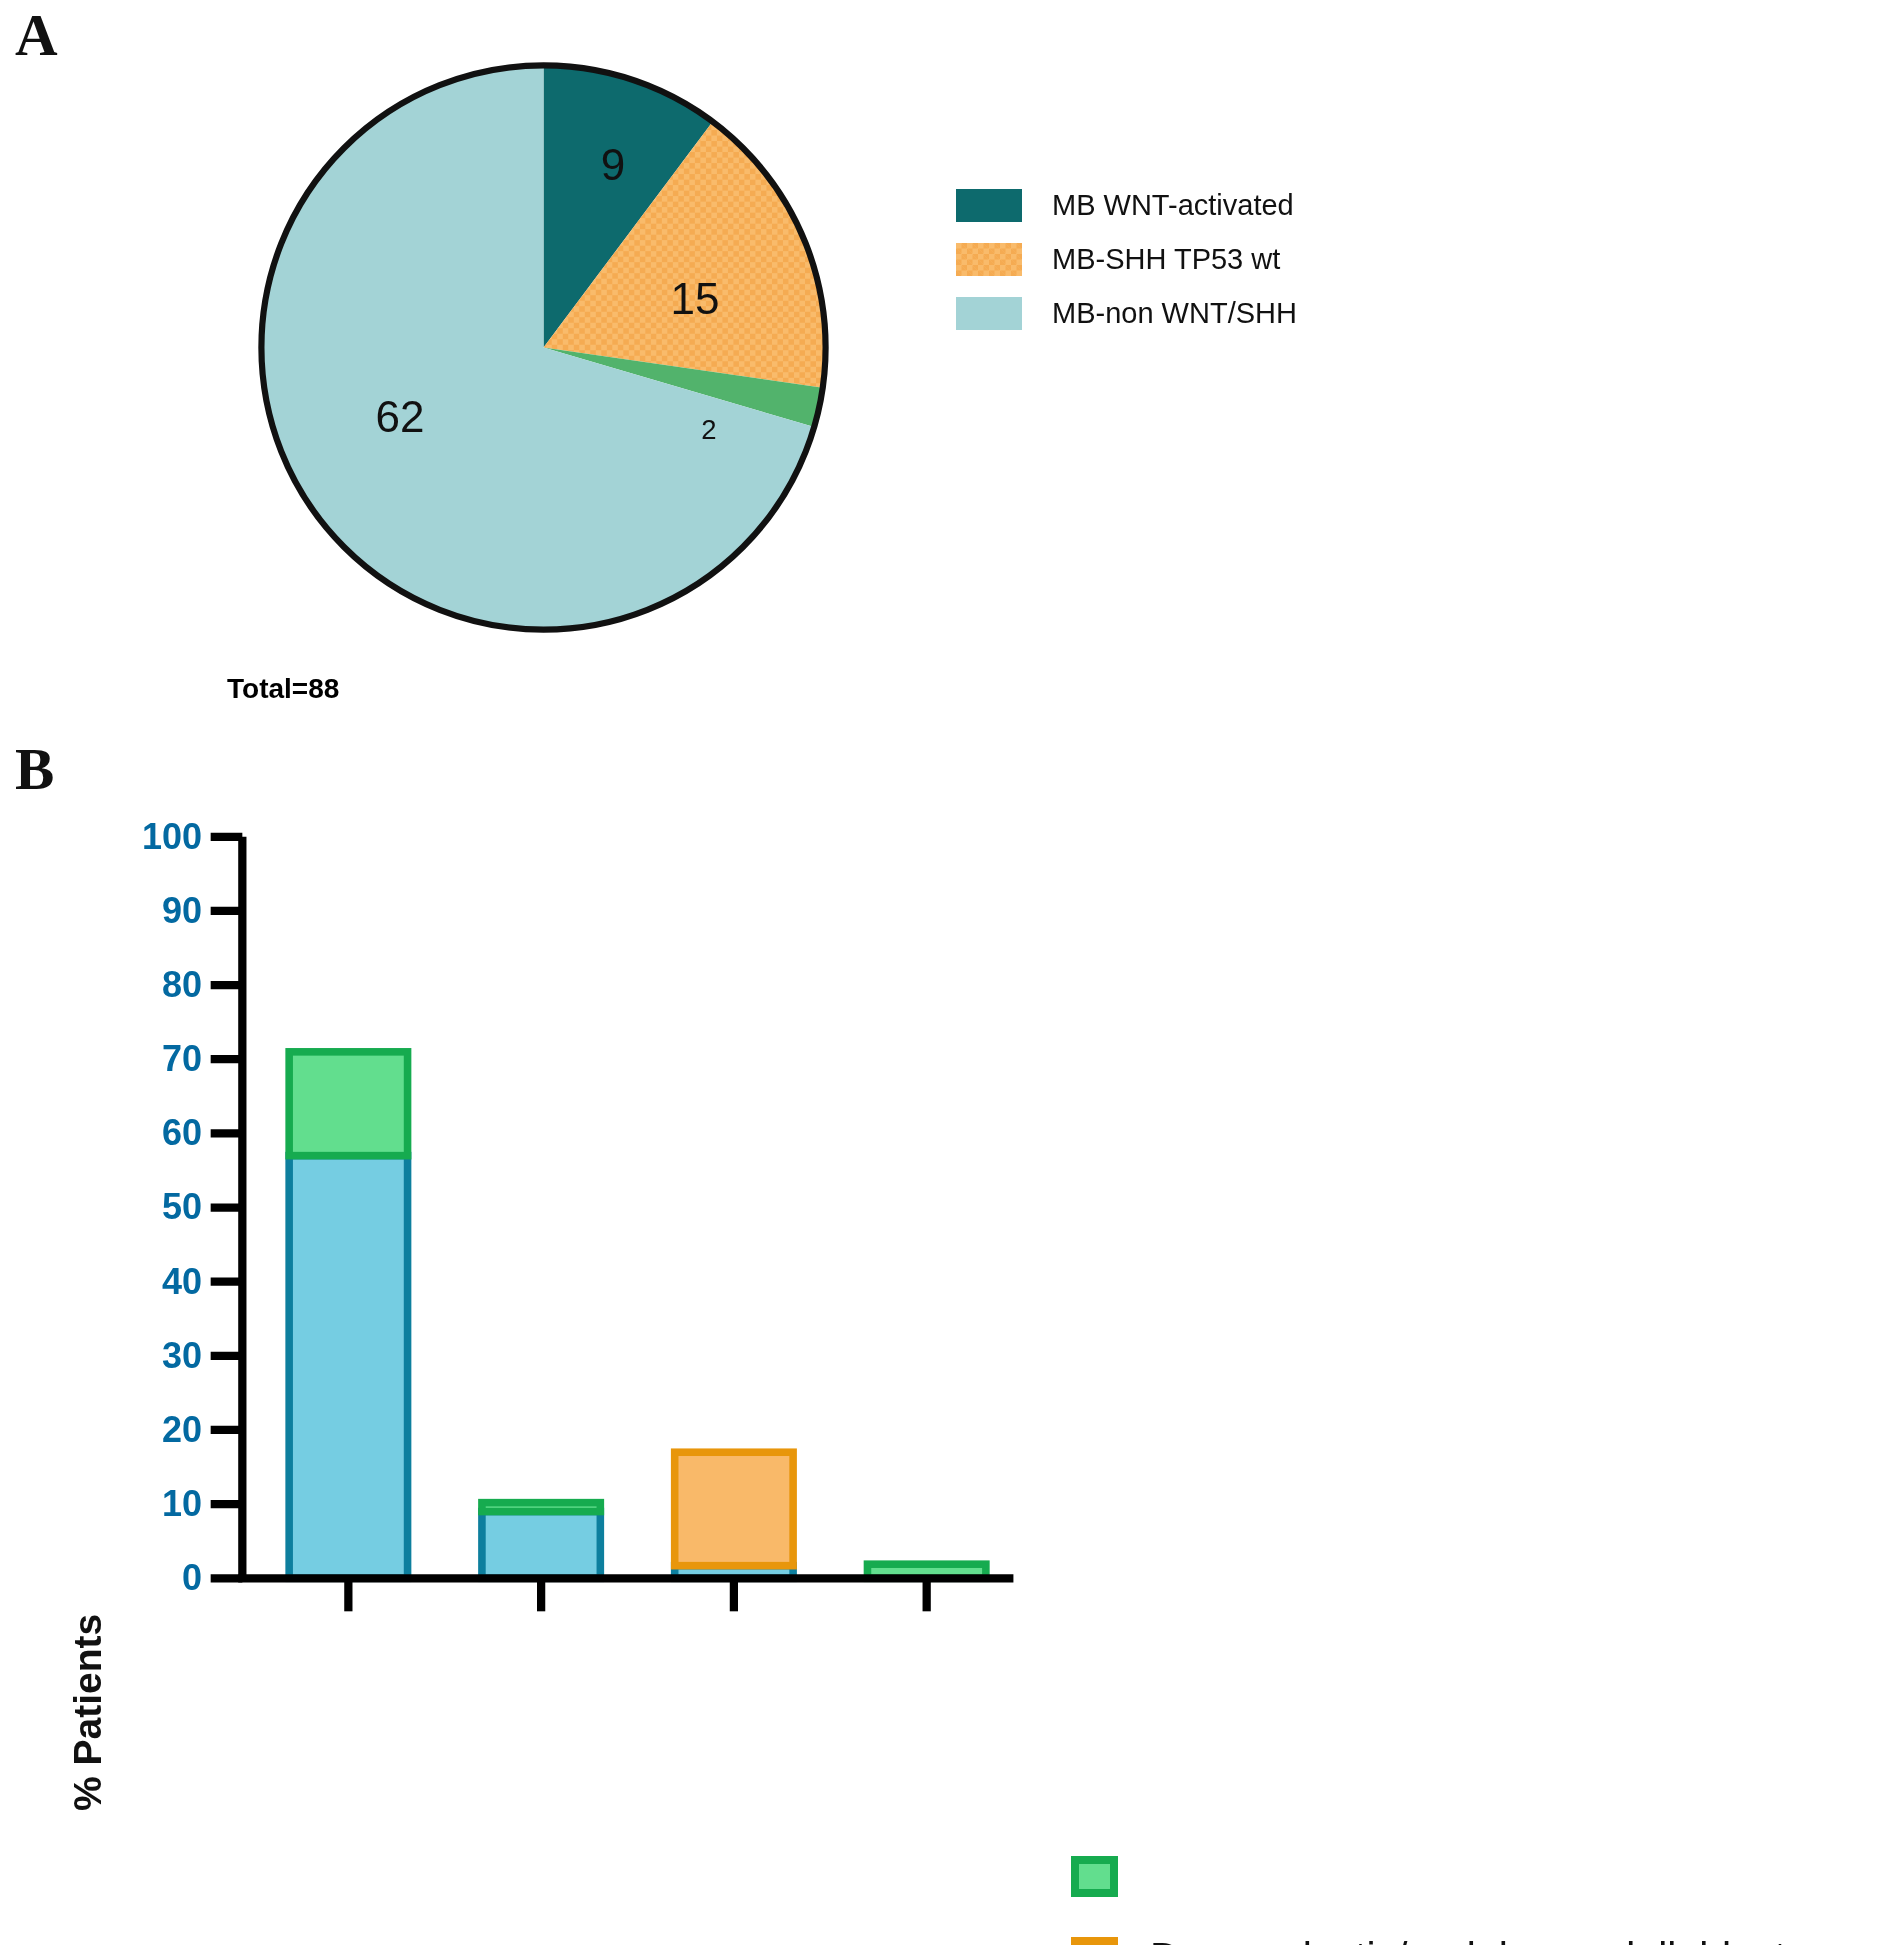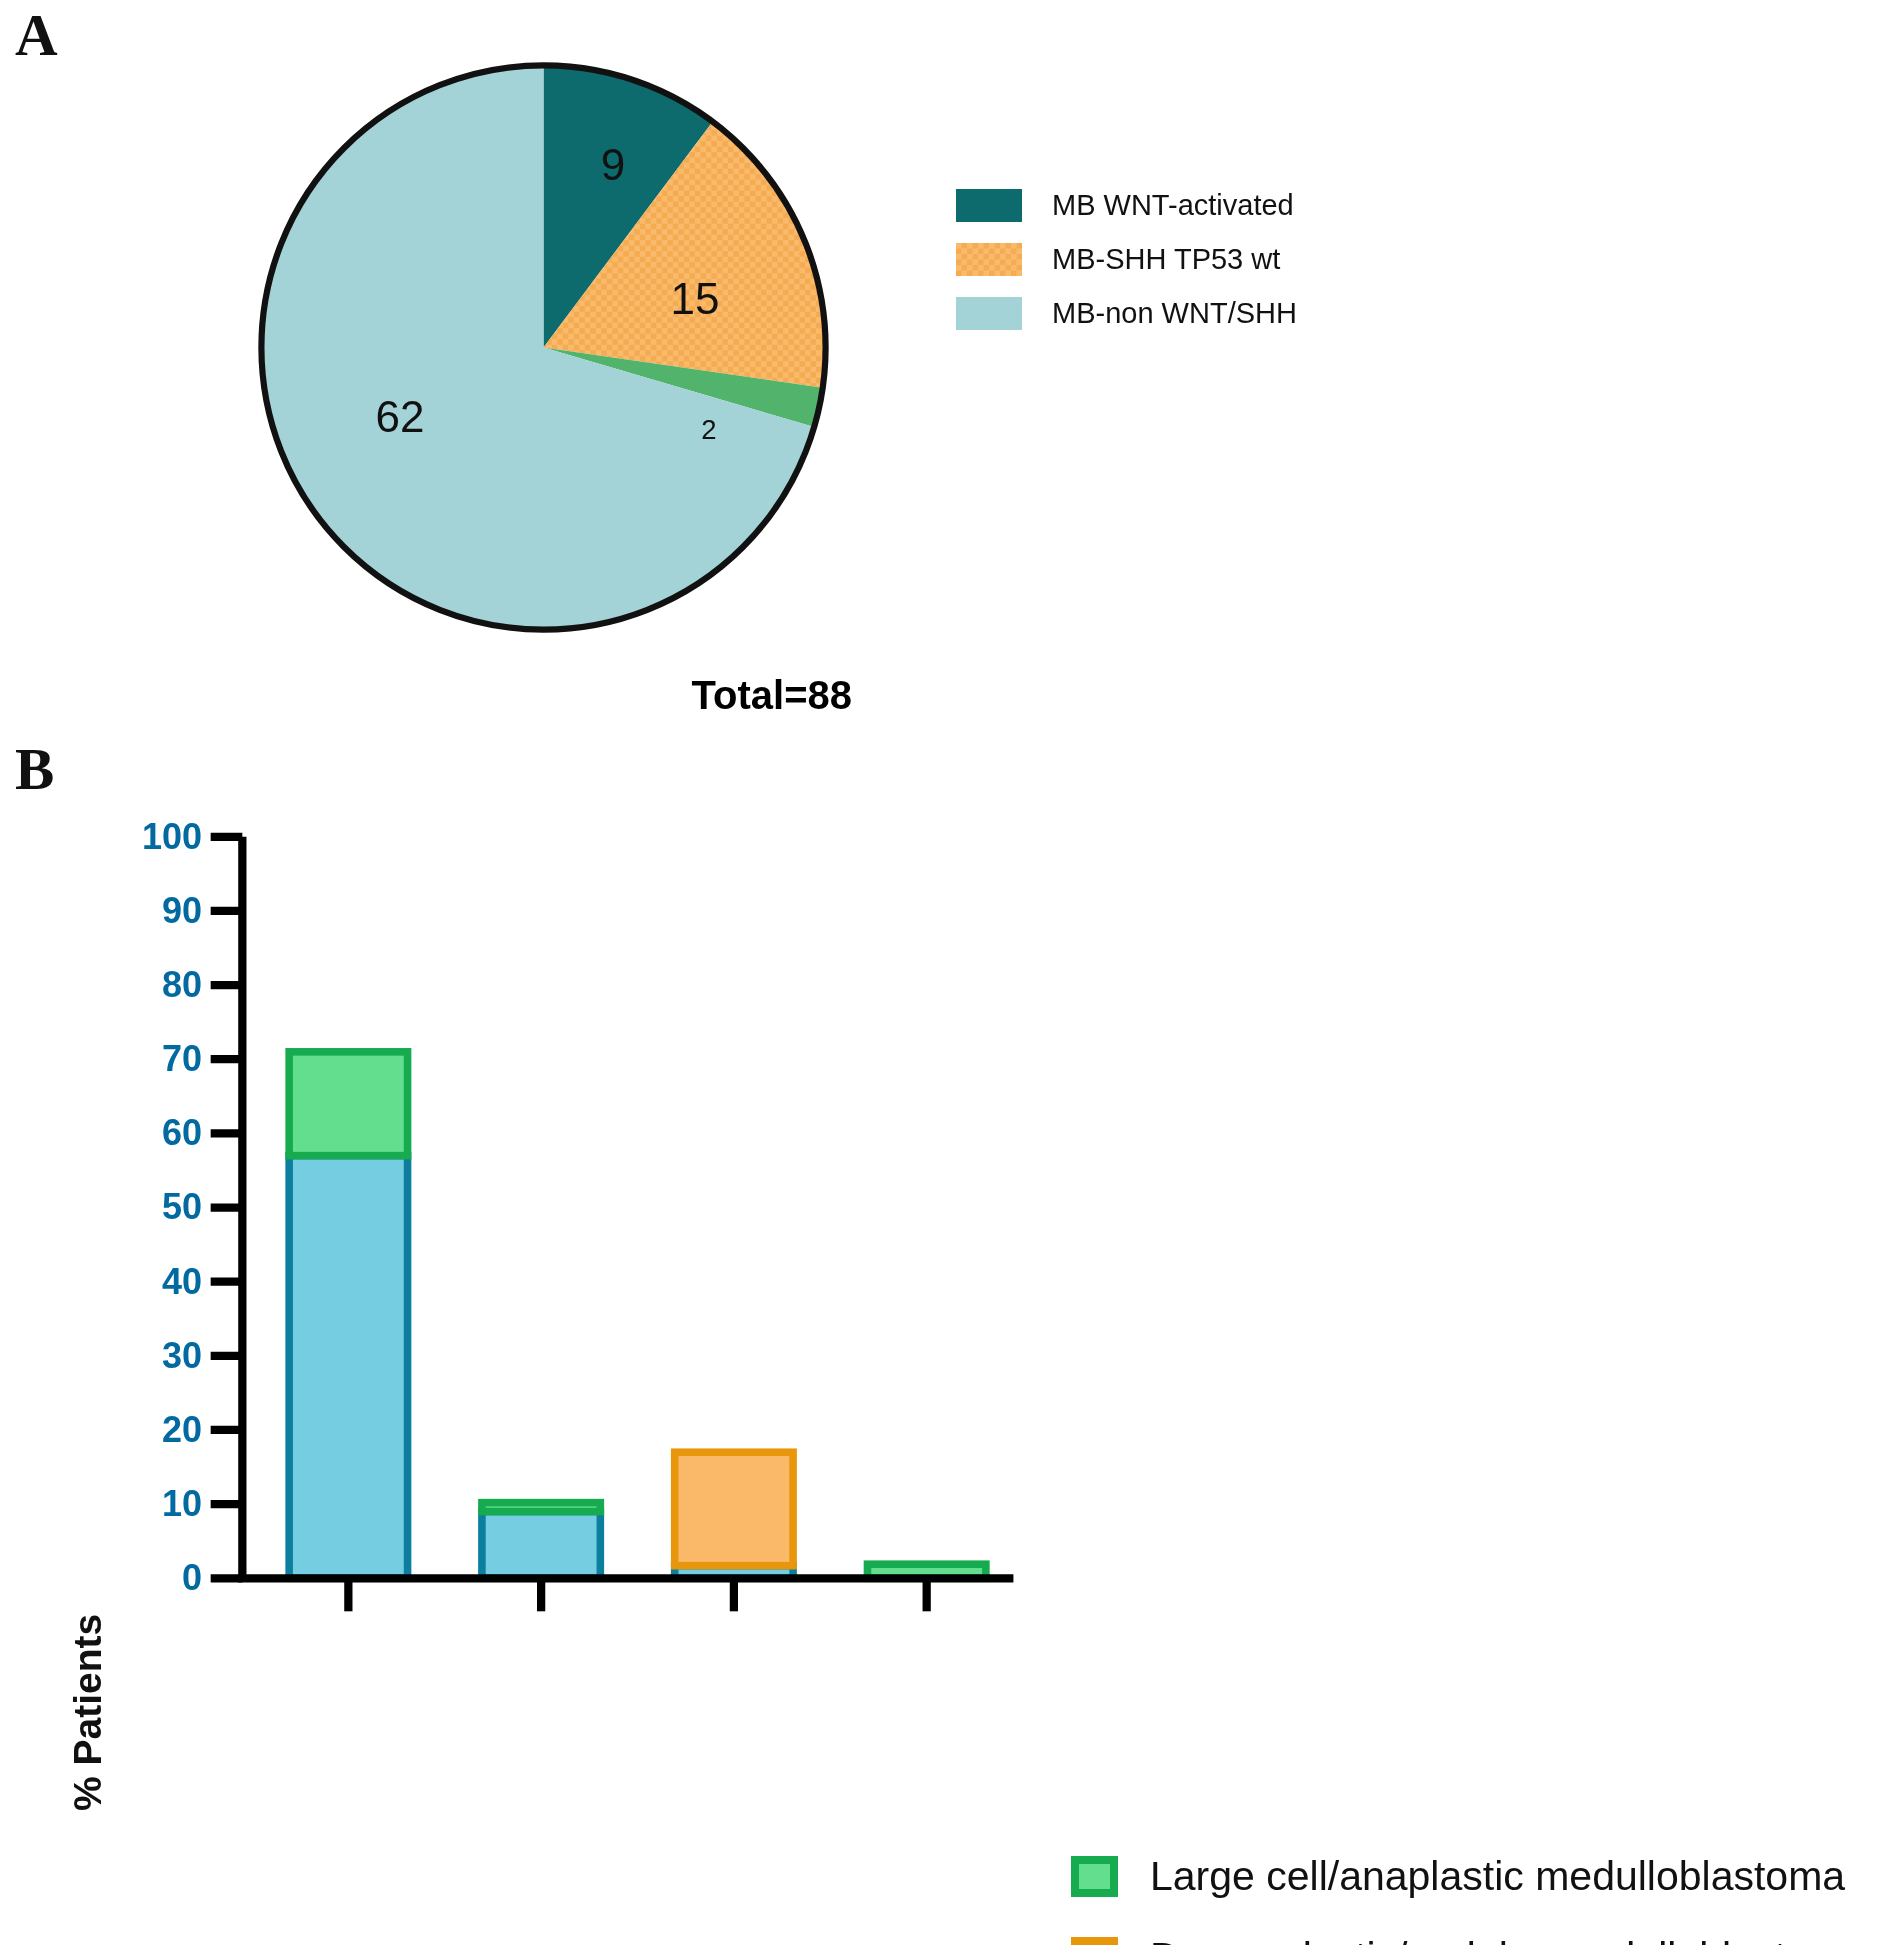--- a/index.html
+++ b/index.html
@@ -19,22 +19,22 @@
     color:#111;
   }
   #panel-a-label{left:15px;top:5.5px;}
   #panel-b-label{left:15px;top:740px;}
 
   
   #panel-a{position:absolute;left:0;top:0;width:1895px;height:730px;}
   #pie-wrap{position:absolute;left:227px;top:31px;width:633px;height:633px;}
   #pie-svg{display:block;width:633px;height:633px;}
   #pie-total{
-    position:absolute;left:219px;top:673px;width:633px;
-    text-align:right;font-size:40px;font-weight:bold;letter-spacing:0px;
+    position:absolute;left:227px;top:673px;width:633px;
+    text-align:left;font-size:28px;font-weight:bold;letter-spacing:0px;
   }
   .slice-label{
     position:absolute;transform:translate(-50%,-50%);
     font-size:44px;color:#111;white-space:nowrap;
   }
   .slice-label.small{font-size:27.5px;}
 
   
   #legend-a{
     position:absolute;left:956px;top:178px;
@@ -177,21 +177,20 @@
       <div class="ytick-label" style="left: 92px; top: 181px;">90</div>
       <div class="ytick-label" style="left: 92px; top: 107px;">100</div>
     </div>
   <div id="xtick-labels"></div>
 
   <div id="ylabel">% Patients</div>
 
   <div id="legend-b">
     <div class="legend-row">
       <span class="swatch" style="background:#62de8e;border:8.3px solid #16ab4f;"></span>
-      <span class="legend-text">Large cell/anaplastic medulloblastoma</span>
     </div>
     <div class="legend-row">
       <span class="swatch" style="background:#f9b969;border:8.3px solid #e8960b;"></span>
       <span class="legend-text">Desmoplastic/nodular medulloblastoma</span>
     </div>
 
   </div>
 </div>
 
 

